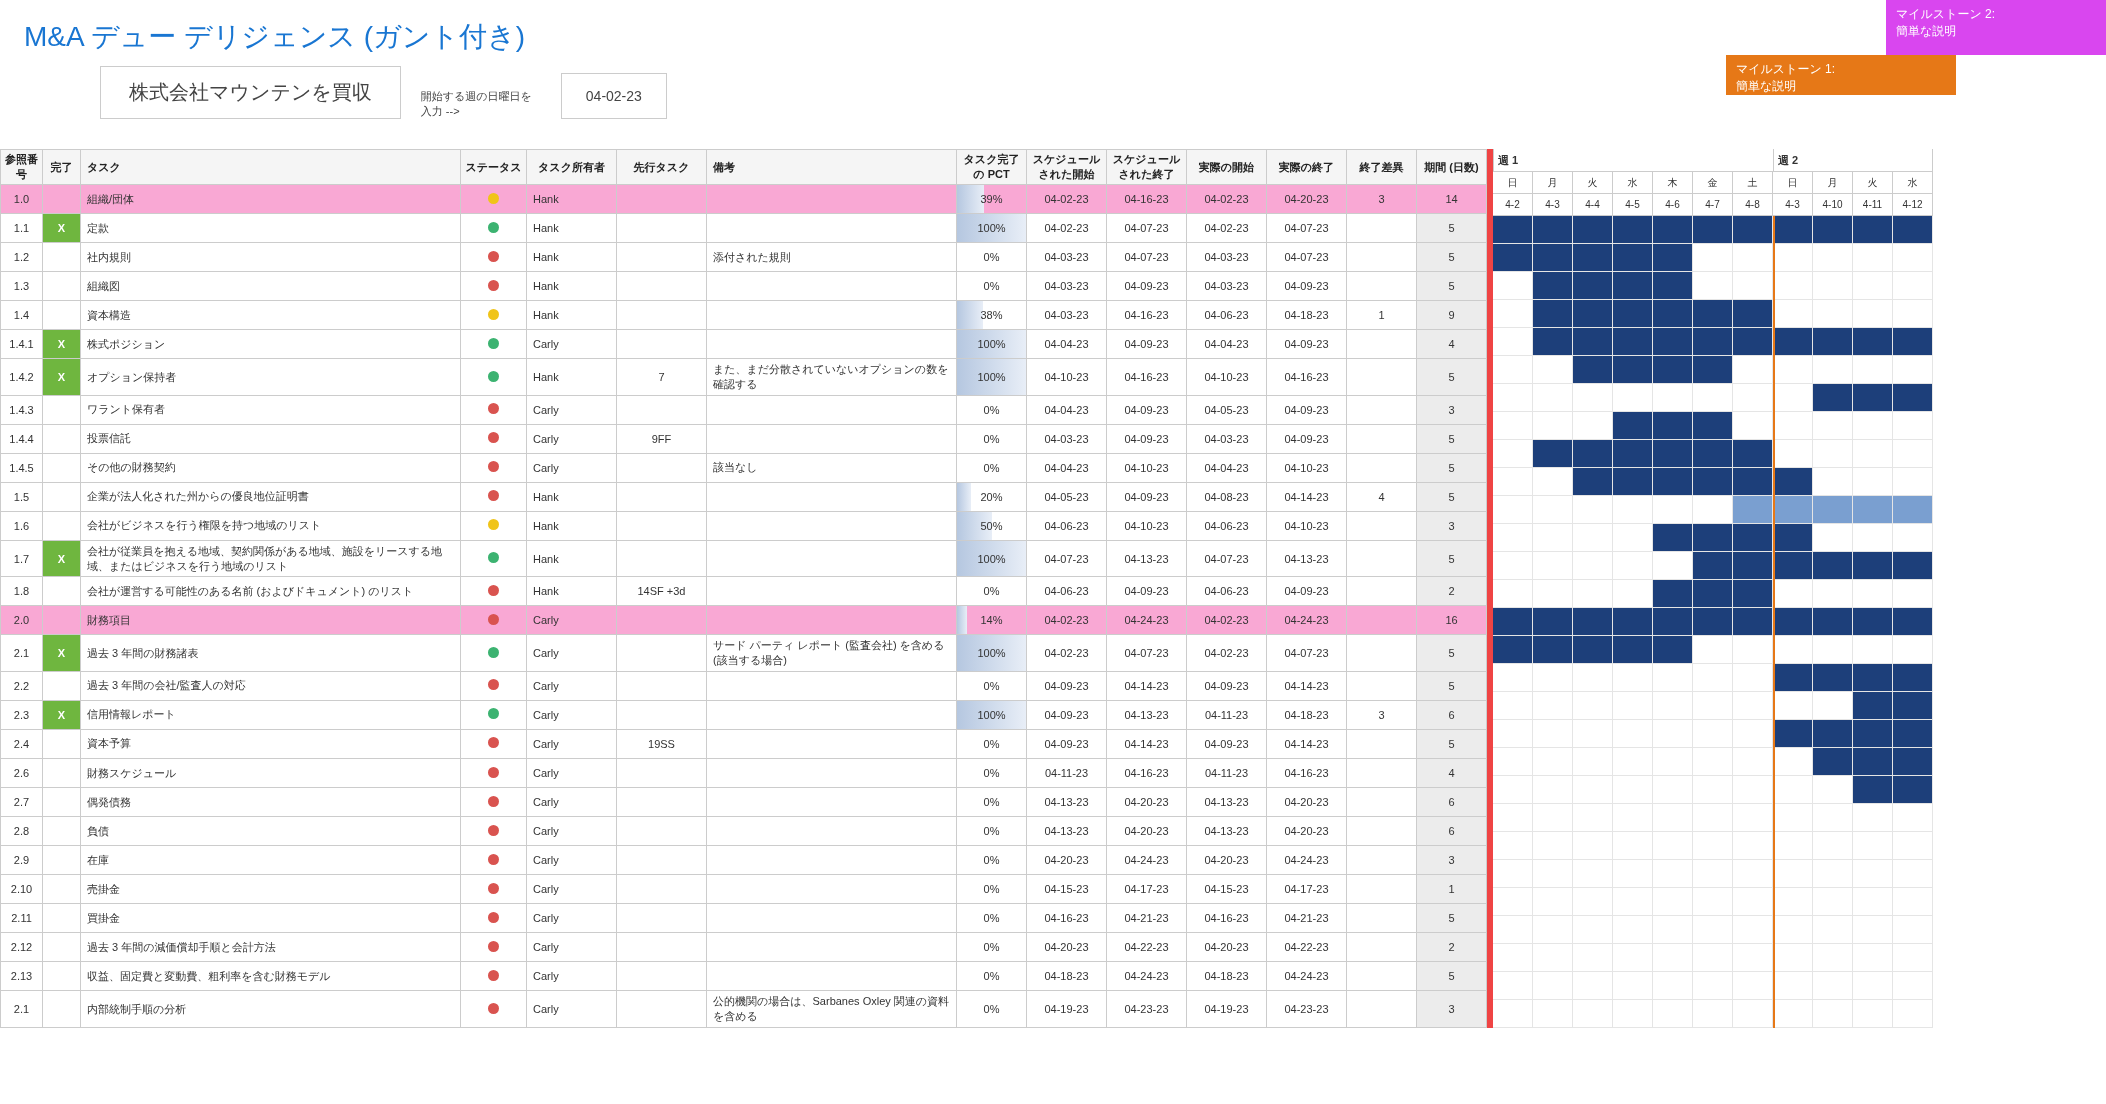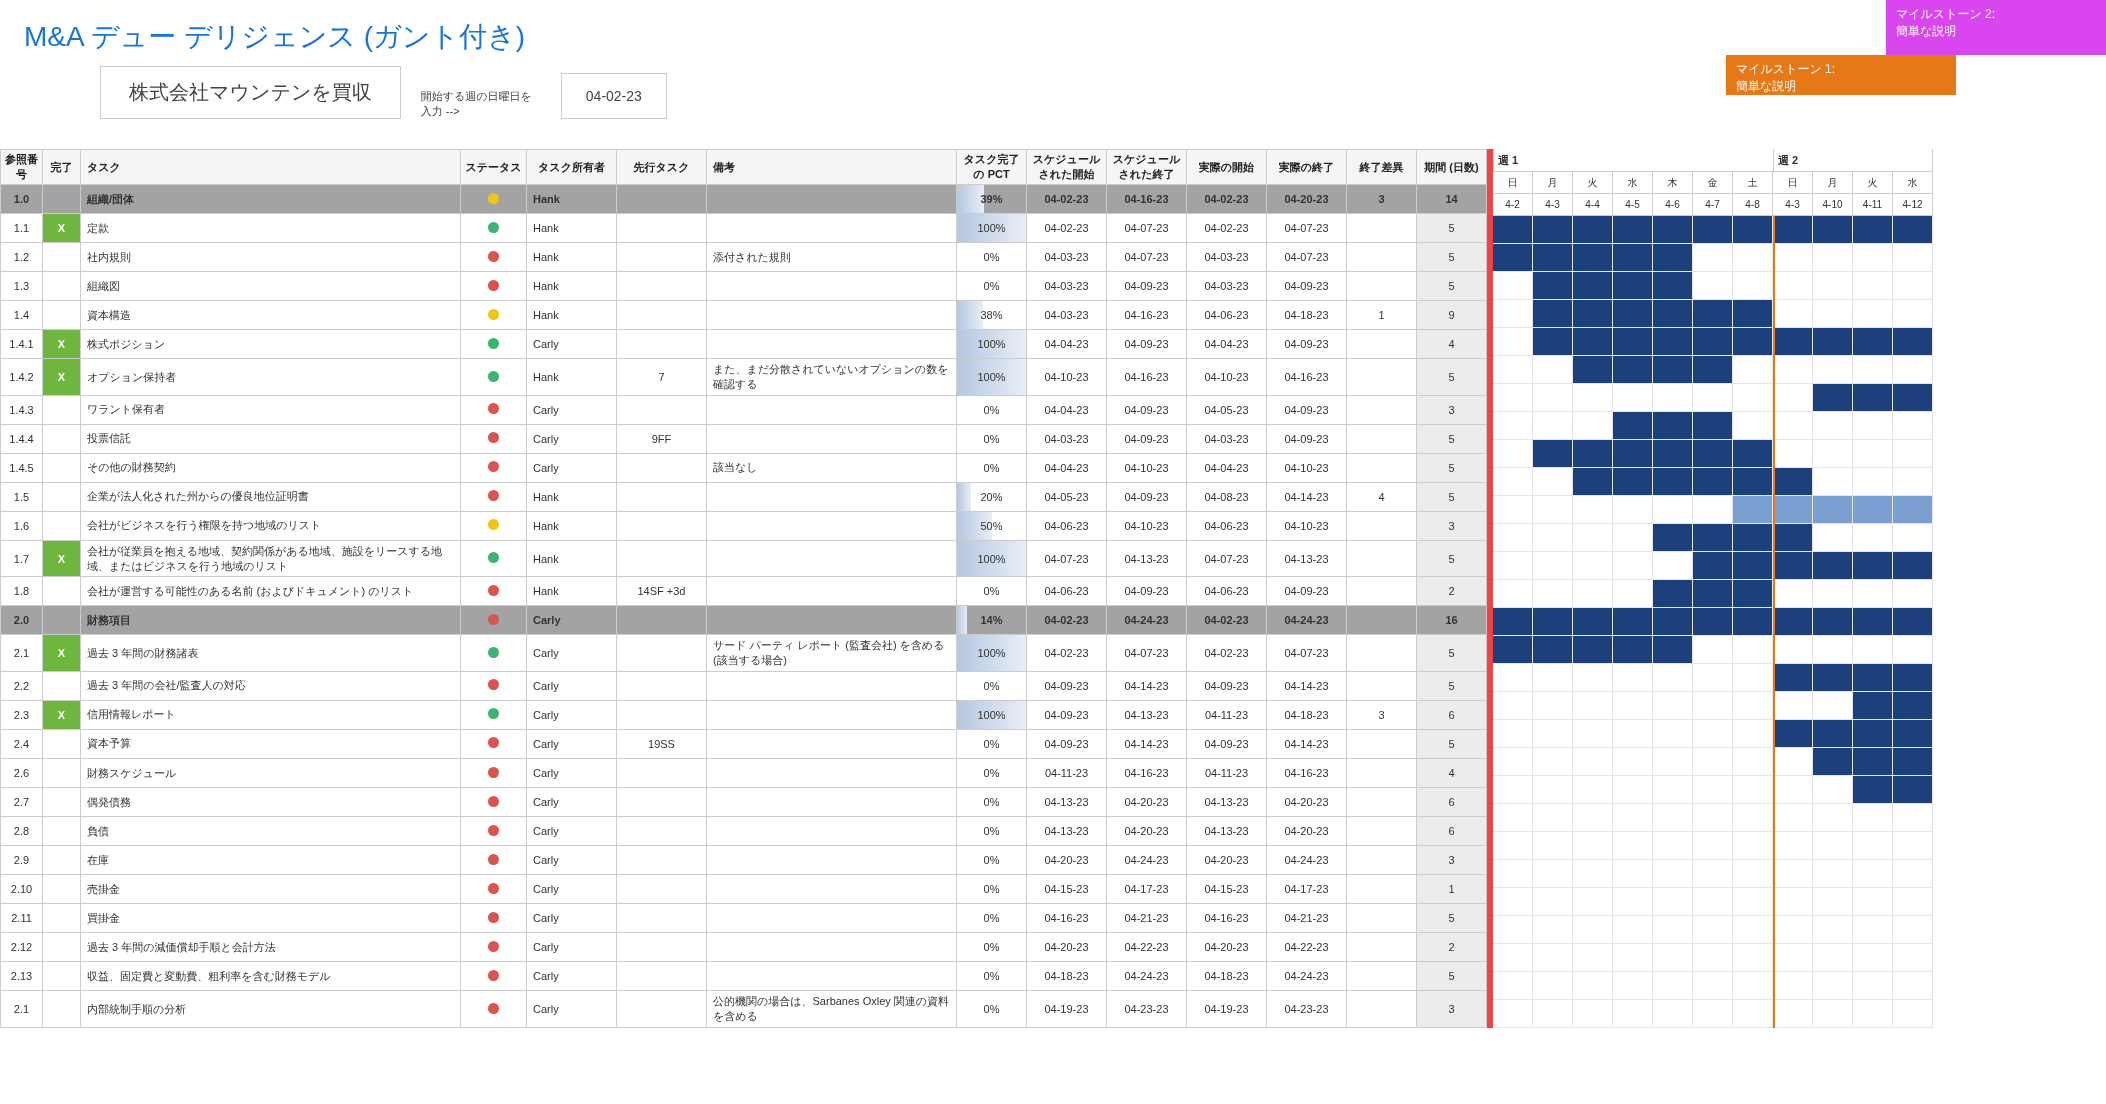--- a/index.html
+++ b/index.html
@@ -11,21 +11,21 @@
 .date-label{font-size:11px;color:#444;text-align:left;width:120px}
 .date-box{border:1px solid #ccc;padding:14px 24px;font-size:14px;color:#444}
 .ms2{position:absolute;top:0;right:0;width:220px;height:55px;background:#d946ef;color:#fff;padding:6px 10px;font-size:12px}
 .ms1{position:absolute;top:55px;right:150px;width:230px;height:40px;background:#e67817;color:#fff;padding:6px 10px;font-size:12px}
 .grid{display:flex}
 .left-tbl{border-collapse:collapse;table-layout:fixed}
 .left-tbl th,.left-tbl td{border:1px solid #ccc;font-size:11px;text-align:center;vertical-align:middle;height:28px;padding:2px 4px}
 .left-tbl th{background:#f5f5f5;font-weight:bold;color:#222}
 .left-tbl .task-col{text-align:left;padding-left:6px}
 .c-ref{width:42px}.c-done{width:38px}.c-task{width:380px}.c-status{width:66px}.c-owner{width:90px}.c-pred{width:90px}.c-note{width:250px}.c-pct{width:70px}.c-sst{width:80px}.c-sen{width:80px}.c-ast{width:80px}.c-aen{width:80px}.c-var{width:70px}.c-dur{width:70px}
-.section-row td{background:#a3a3a3;font-weight:bold}
+.section-row td{background:#f9a8d4;font-weight:normal}
 .done-x{background:#6fb63f;color:#fff;font-weight:bold}
 .status-dot{display:inline-block;width:11px;height:11px;border-radius:50%}
 .st-yellow{background:#f0c419}.st-green{background:#3cb371}.st-red{background:#d9534f}
 .pct-cell{position:relative}
 .pct-bar{position:absolute;left:0;top:0;bottom:0;background:linear-gradient(90deg,#b5c7e0,#e8eef7)}
 .pct-txt{position:relative}
 .week-row{display:flex;border-bottom:1px solid #ccc;border-left:1px solid #ccc}
 .week-lbl{width:40px;height:22px;border-right:1px solid #ccc;text-align:left;font-size:11px;font-weight:bold;padding-left:4px;display:flex;align-items:center;flex:1}
 .day-hdr{display:flex}
 .day-cell{width:40px;height:22px;border-right:1px solid #ccc;border-bottom:1px solid #ccc;text-align:center;font-size:10px;display:flex;align-items:center;justify-content:center}

